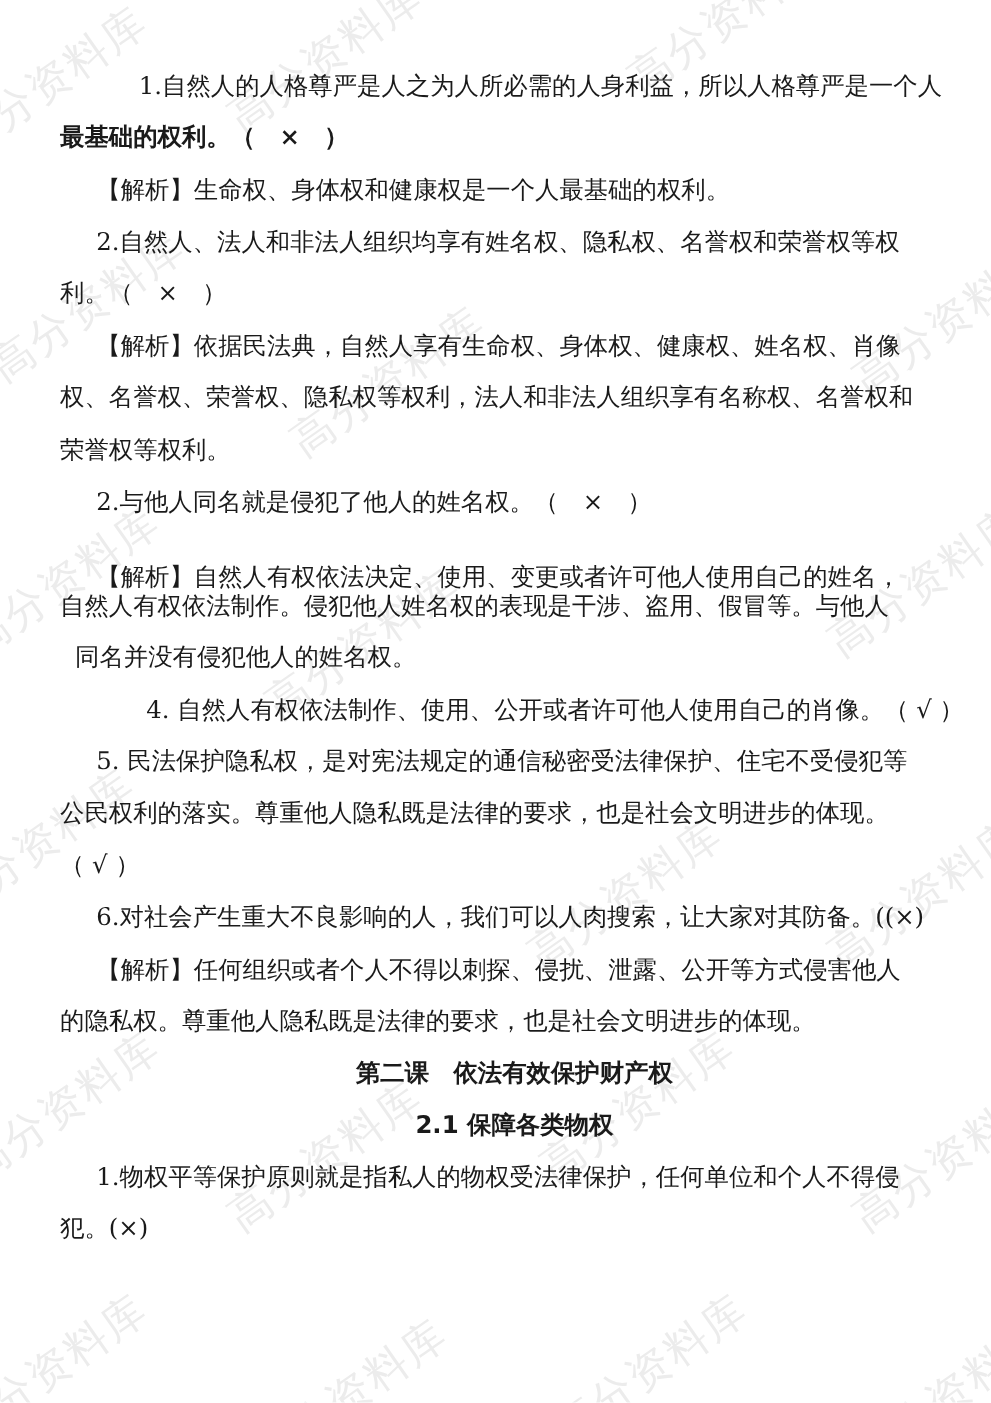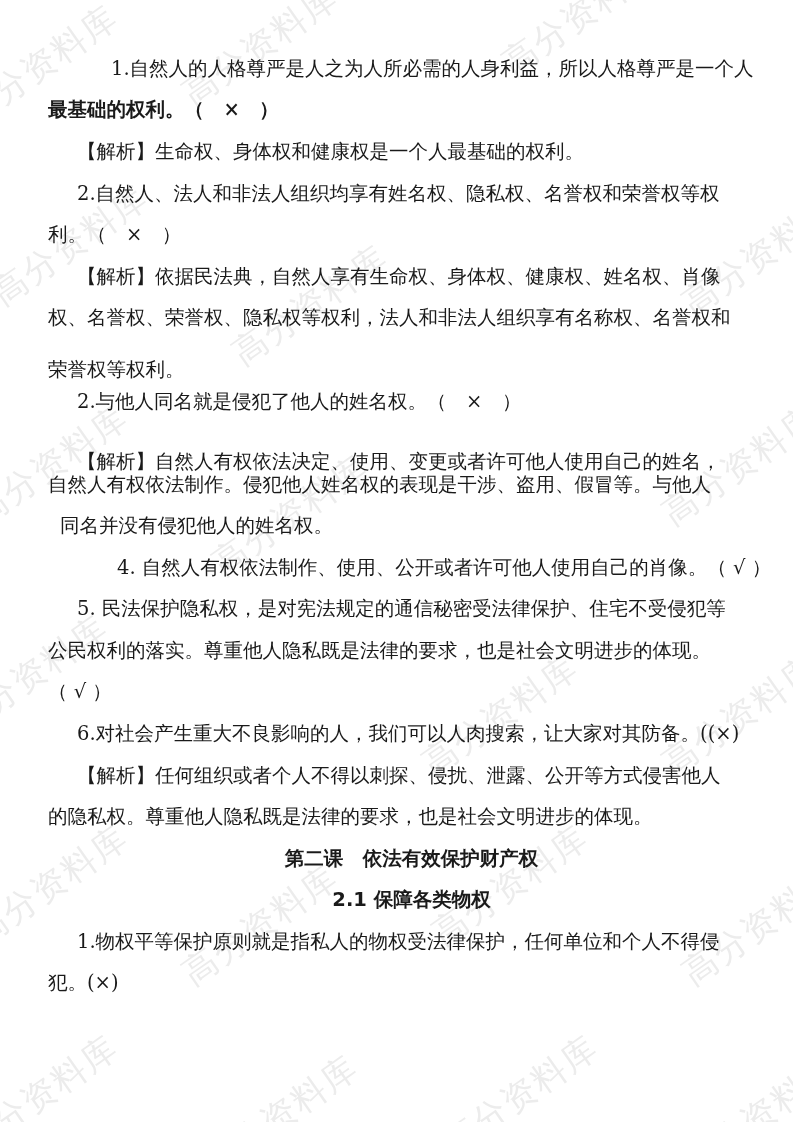--- a/index.html
+++ b/index.html
@@ -83,21 +83,21 @@
 <div class="page">
 
   <div class="line indent" style="top:57px;margin-left:34px;">1.自然人的人格尊严是人之为人所必需的人身利益，所以人格尊严是一个人</div>
   <div class="line" style="top:98px;font-weight:bold;">最基础的权利。（　×　）</div>
   <div class="line indent" style="top:140px;">【解析】生命权、身体权和健康权是一个人最基础的权利。</div>
 
   <div class="line indent" style="top:182px;">2.自然人、法人和非法人组织均享有姓名权、隐私权、名誉权和荣誉权等权</div>
   <div class="line" style="top:223px;">利。（　×　）</div>
   <div class="line indent" style="top:265px;">【解析】依据民法典，自然人享有生命权、身体权、健康权、姓名权、肖像</div>
   <div class="line" style="top:306px;">权、名誉权、荣誉权、隐私权等权利，法人和非法人组织享有名称权、名誉权和</div>
-  <div class="line" style="top:348px;margin-top:10px;">荣誉权等权利。</div>
+  <div class="line" style="top:348px;">荣誉权等权利。</div>
 
   <div class="line indent" style="top:390px;">2.与他人同名就是侵犯了他人的姓名权。（　×　）</div>
   <div class="line indent" style="top:450px;">【解析】自然人有权依法决定、使用、变更或者许可他人使用自己的姓名，</div>
   <div class="line" style="top:473px;">自然人有权依法制作。侵犯他人姓名权的表现是干涉、盗用、假冒等。与他人</div>
   <div class="line" style="top:514px;margin-left:12px;">同名并没有侵犯他人的姓名权。</div>
 
   <div class="line indent" style="top:556px;margin-left:40px;">4. 自然人有权依法制作、使用、公开或者许可他人使用自己的肖像。（ √ ）</div>
 
   <div class="line indent" style="top:597px;">5. 民法保护隐私权，是对宪法规定的通信秘密受法律保护、住宅不受侵犯等</div>
   <div class="line" style="top:639px;">公民权利的落实。尊重他人隐私既是法律的要求，也是社会文明进步的体现。</div>

